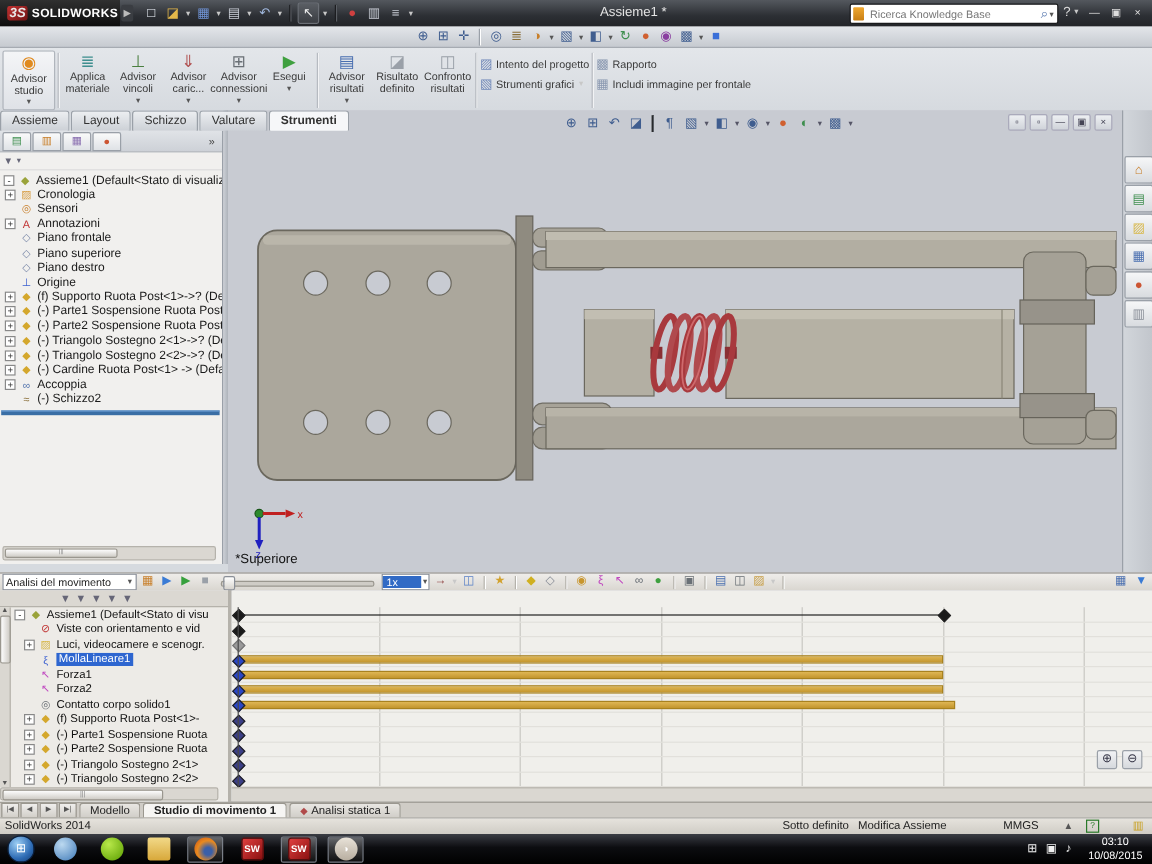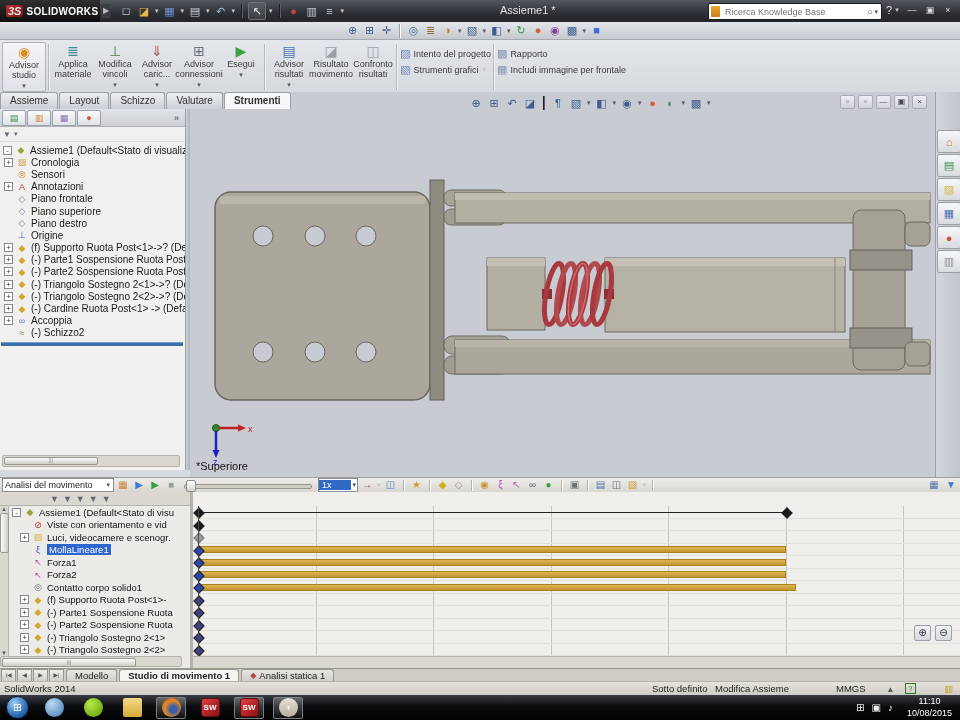--- a/index.html
+++ b/index.html
@@ -257,21 +257,21 @@
       <span>Advisor studio</span>
       <span class="caret">▾</span>
     </div>
     <div class="rsep"></div>
     <div class="rbtn">
       <span class="bicon" style="color: rgb(63, 143, 143);">≣</span>
       <span>Applica materiale</span>
     </div>
     <div class="rbtn">
       <span class="bicon" style="color: rgb(74, 127, 63);">⊥</span>
-      <span>Modifica vincoli</span>
+      <span>Advisor vincoli</span>
       <span class="caret">▾</span>
     </div>
     <div class="rbtn">
       <span class="bicon" style="color: rgb(176, 80, 80);">⇓</span>
       <span>Advisor caric...</span>
       <span class="caret">▾</span>
     </div>
     <div class="rbtn">
       <span class="bicon" style="color: rgb(106, 112, 118);">⊞</span>
       <span>Advisor connessioni</span>
@@ -283,21 +283,21 @@
       <span class="caret">▾</span>
     </div>
     <div class="rsep"></div>
     <div class="rbtn">
       <span class="bicon" style="color: rgb(74, 111, 176);">▤</span>
       <span>Advisor risultati</span>
       <span class="caret">▾</span>
     </div>
     <div class="rbtn">
       <span class="bicon" style="color: rgb(154, 160, 168);">◪</span>
-      <span>Risultato movimento</span>
+      <span>Risultato definito</span>
     </div>
     <div class="rbtn">
       <span class="bicon" style="color: rgb(154, 160, 168);">◫</span>
       <span>Confronto risultati</span>
     </div>
     <div class="rsep"></div>
     <div class="rstack">
       <div class="rrow">
         <span class="bicon" style="color: rgb(111, 135, 184);">▨</span>
         <span>Intento del progetto</span>
@@ -859,16 +859,16 @@
       <span class="tapp active">
         <span class="appglyph kind-circle" style="background: linear-gradient(rgb(232, 226, 216), rgb(184, 174, 160));">◑</span>
       </span>
     </span>
   <span id="tray">
       <span class="g">⊞</span>
       <span class="g">▣</span>
       <span class="g">♪</span>
     </span>
   <div id="clock">
-    <div>11:10</div>
+    <div>03:10</div>
     <div>10/08/2015</div>
   </div>
 </div>
 
 </body></html>

